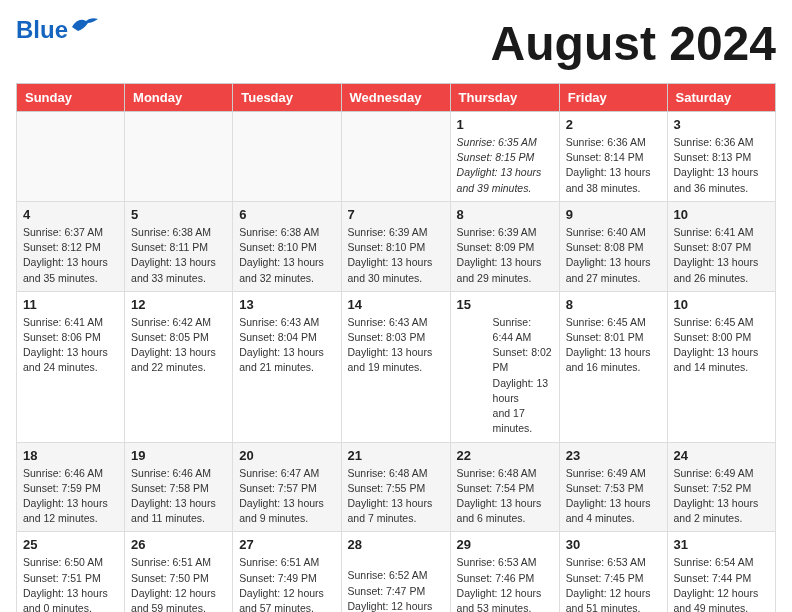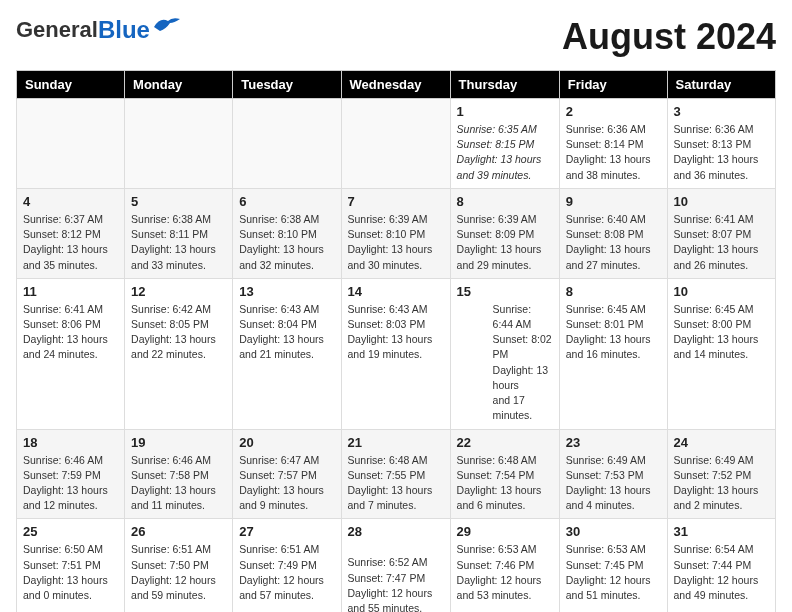--- a/index.html
+++ b/index.html
@@ -13,35 +13,35 @@
     .header-section {
       display: flex;
       justify-content: space-between;
       align-items: flex-start;
       margin-bottom: 12px;
     }
     .title-section {
       text-align: right;
     }
     .month-title {
-      font-size: 36px;
+      font-size: 48px;
       font-weight: bold;
       color: #1a1a1a;
     }
     .location {
       font-size: 16px;
       color: #333;
       font-weight: bold;
     }
     .calendar {
       width: 100%;
       border-collapse: collapse;
     }
     .calendar th {
-      background-color: #000000;
+      background-color: #ef4444;
       color: white;
       text-align: left;
       padding: 6px 8px;
       font-size: 13px;
       font-weight: bold;
       border: 1px solid #ccc;
     }
     .calendar td {
       vertical-align: top;
       border: 1px solid #ddd;
@@ -77,21 +77,20 @@
       align-items: center;
     }
   </style>
 </head>
 <body>
 
 <div class="header-section">
   <div class="logo-container">
     <div>
       <div style="display:flex; align-items:center;">
-        <span style="font-size:22px; font-weight:bold; color:#333;">General</span>
         <span style="font-size:24px; font-weight:bold; color:#1565c0;">Blue</span>
         <svg width="30" height="20" viewBox="0 0 30 20" style="margin-left:2px; margin-top:-10px;">
           <path d="M2,12 Q8,2 16,6 Q20,2 28,4 Q22,8 18,8 Q14,14 8,16 Z" fill="#1565c0"></path>
         </svg>
       </div>
     </div>
   </div>
   <div class="title-section">
     <div class="month-title">August 2024</div>
   </div>

